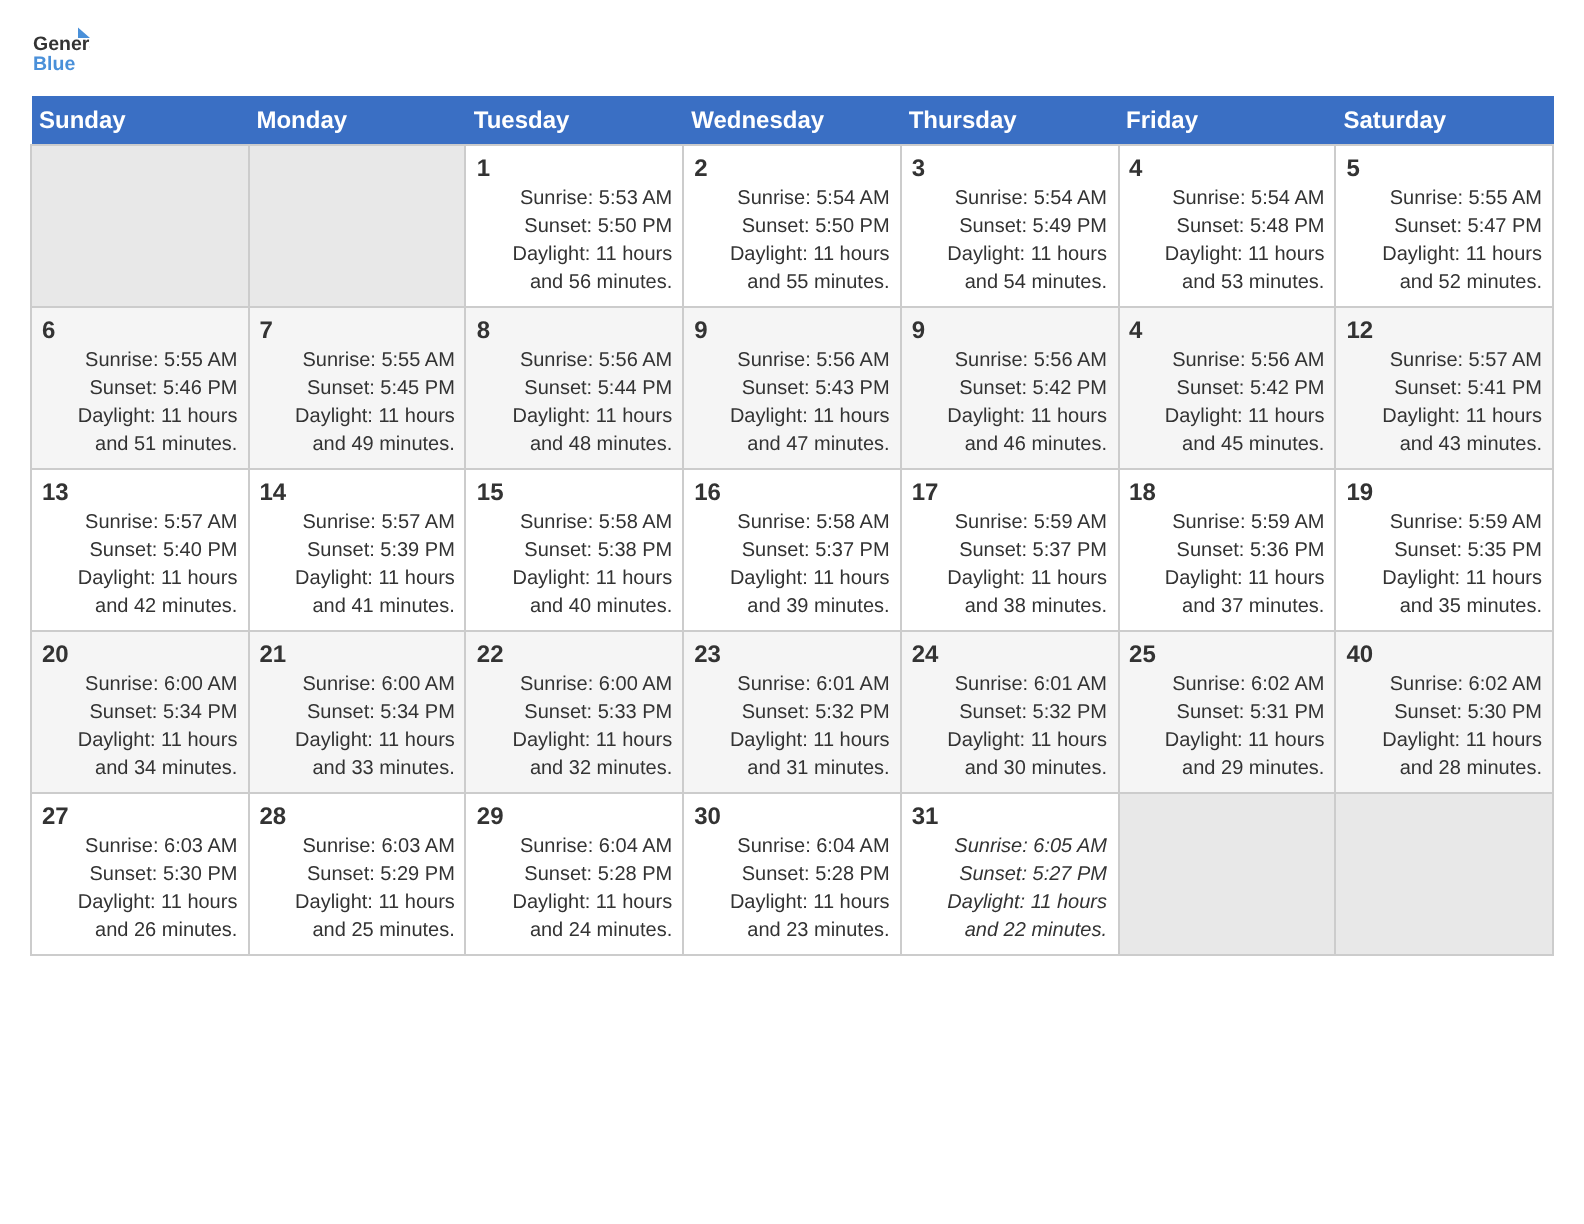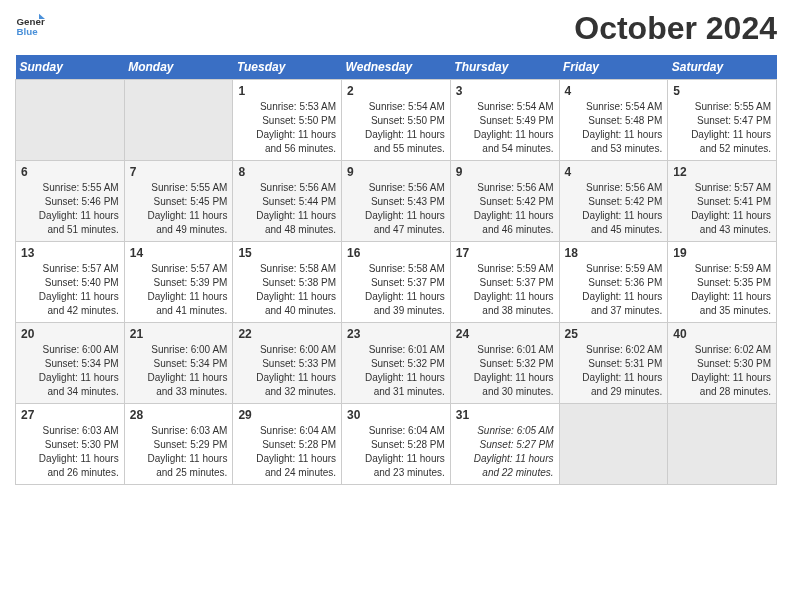--- a/index.html
+++ b/index.html
@@ -42,21 +42,20 @@
       border-collapse: collapse;
       font-size: 11px;
     }
     th {
       background-color: #3a6fc4;
       color: #fff;
       padding: 5px 4px;
       text-align: left;
       font-size: 12px;
       font-weight: bold;
-      font-style: italic;
     }
     td {
       border: 1px solid #ccc;
       vertical-align: top;
       padding: 4px 5px;
       height: 80px;
       width: 14.28%;
       color: #333;
     }
     tr:nth-child(even) td {
@@ -86,21 +85,20 @@
 
 <div class="header">
   <div class="logo">
     <svg class="logo-icon" viewBox="0 0 40 40">
       <text x="2" y="20" font-size="13" font-weight="bold" fill="#333" font-family="Arial">General</text>
       <text x="2" y="33" font-size="13" font-weight="bold" fill="#4a90d9" font-family="Arial">Blue</text>
       <polygon points="32,5 40,12 32,12" fill="#4a90d9"></polygon>
     </svg>
   </div>
   <div class="title-block">
-    <div class="month-title">October 2024</div>
   </div>
 </div>
 
 <table>
   <thead>
     <tr id="weekday-header">
     <th>Sunday</th>
         <th>Monday</th>
         <th>Tuesday</th>
         <th>Wednesday</th>

